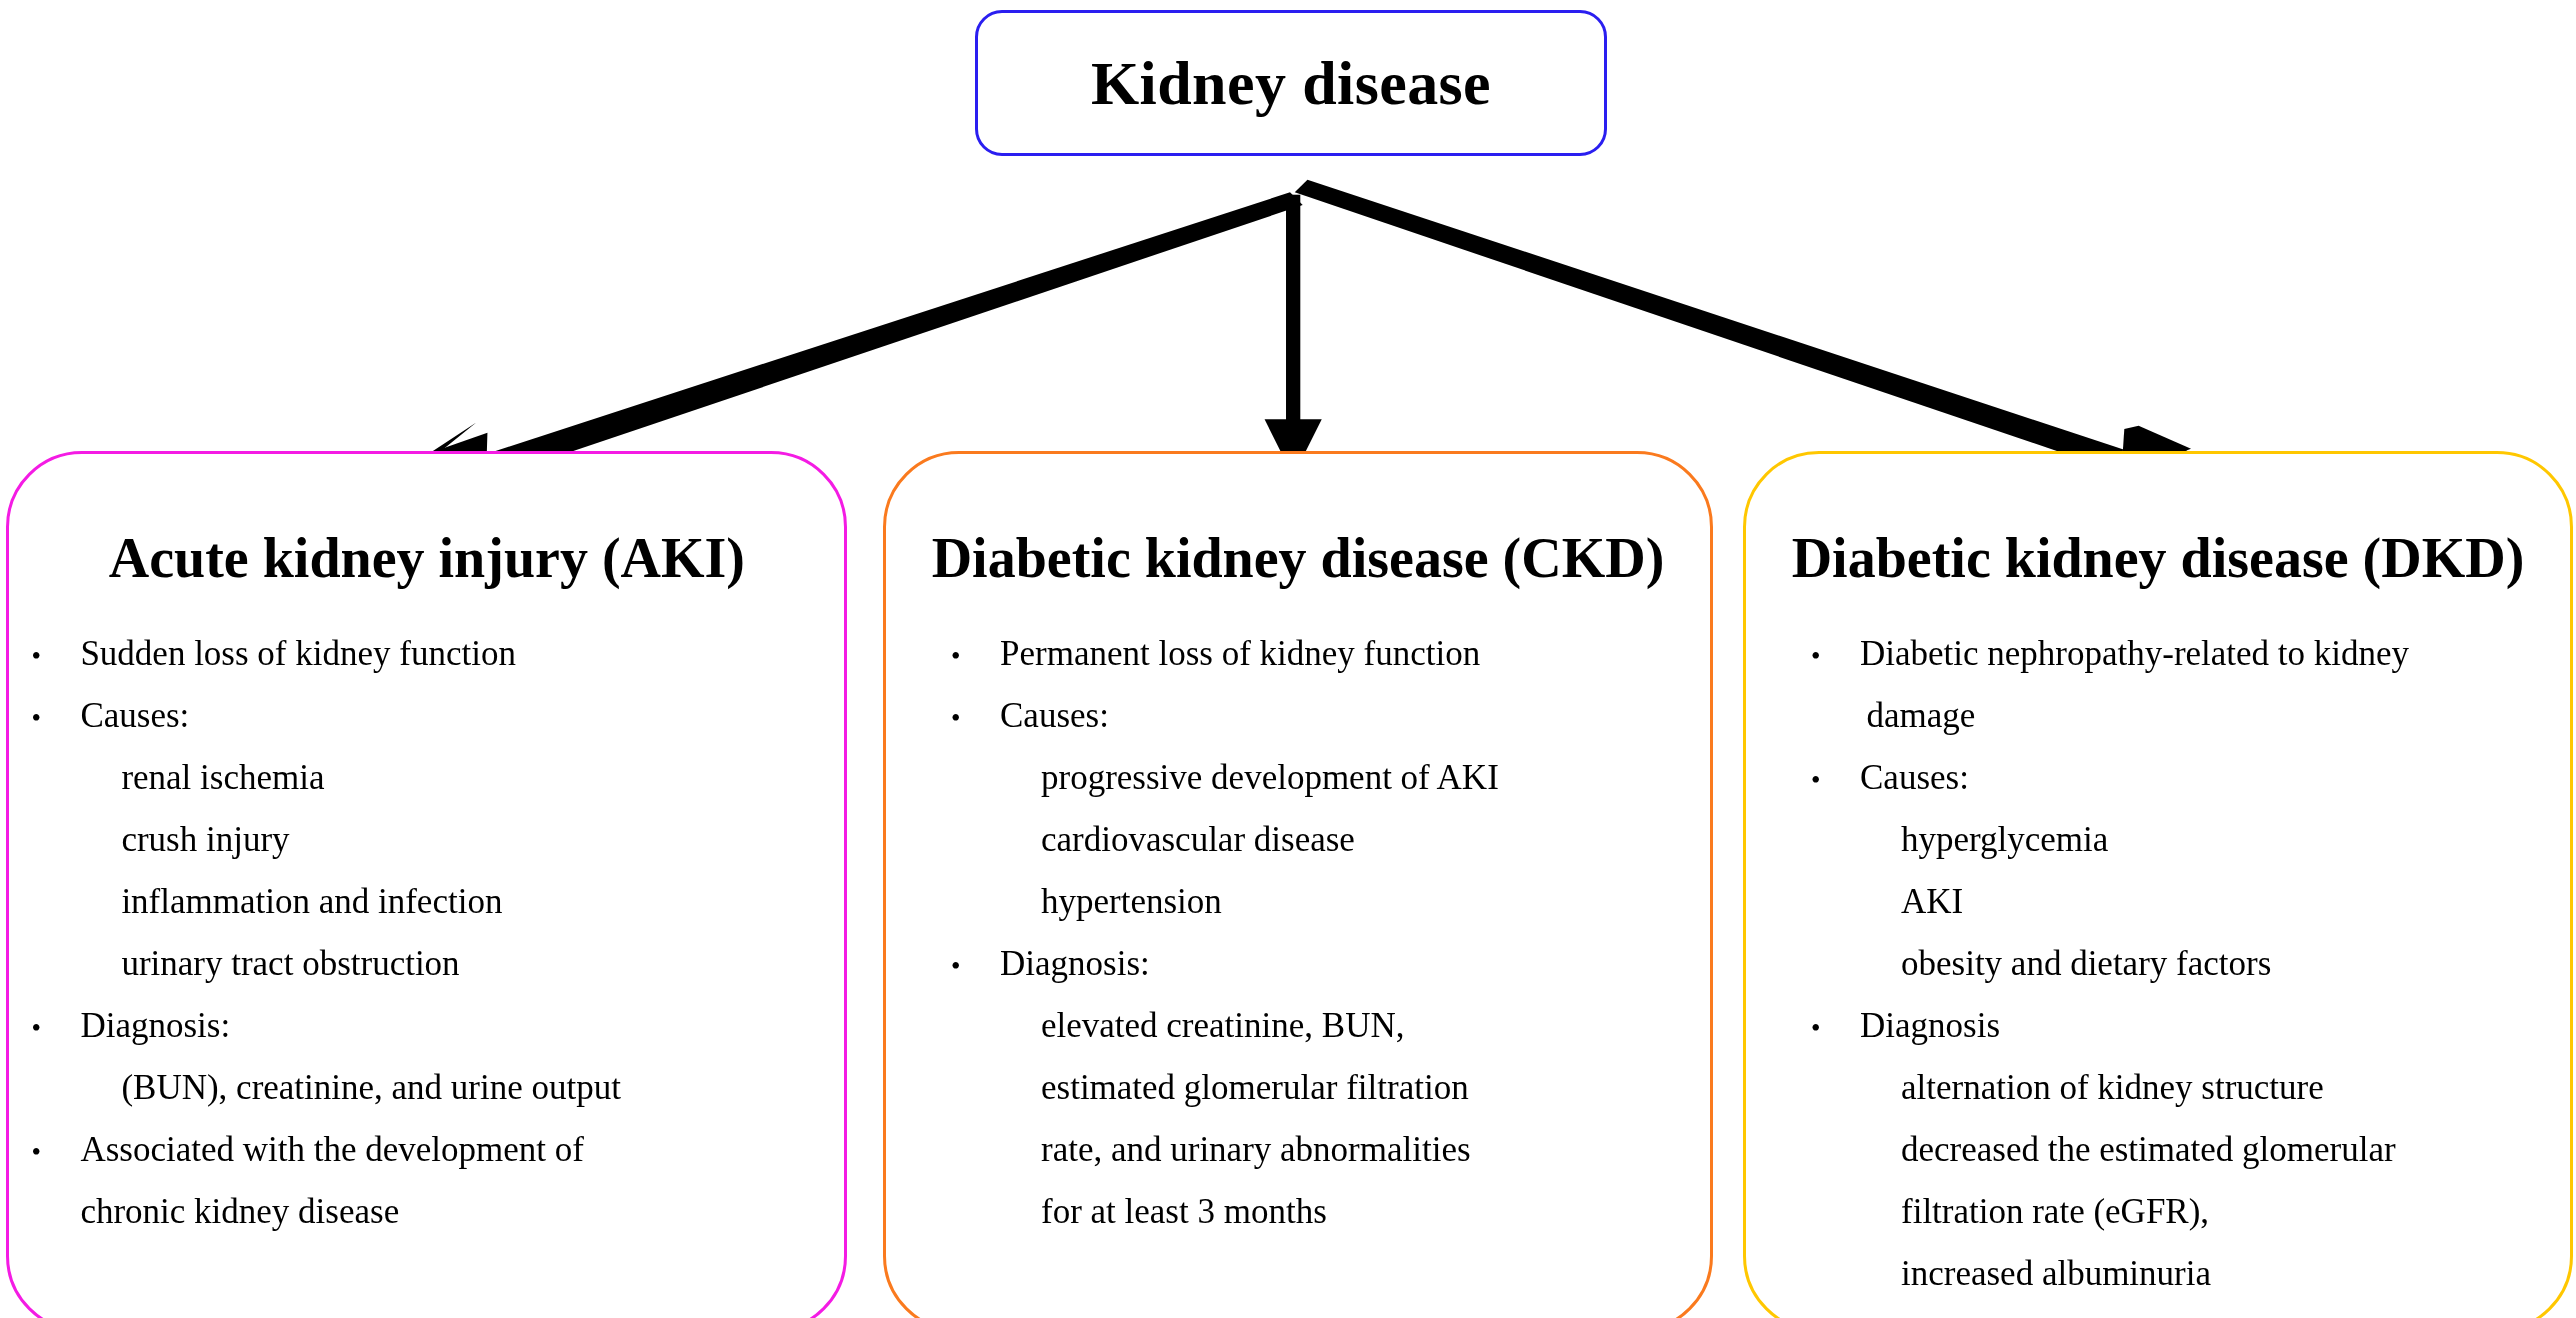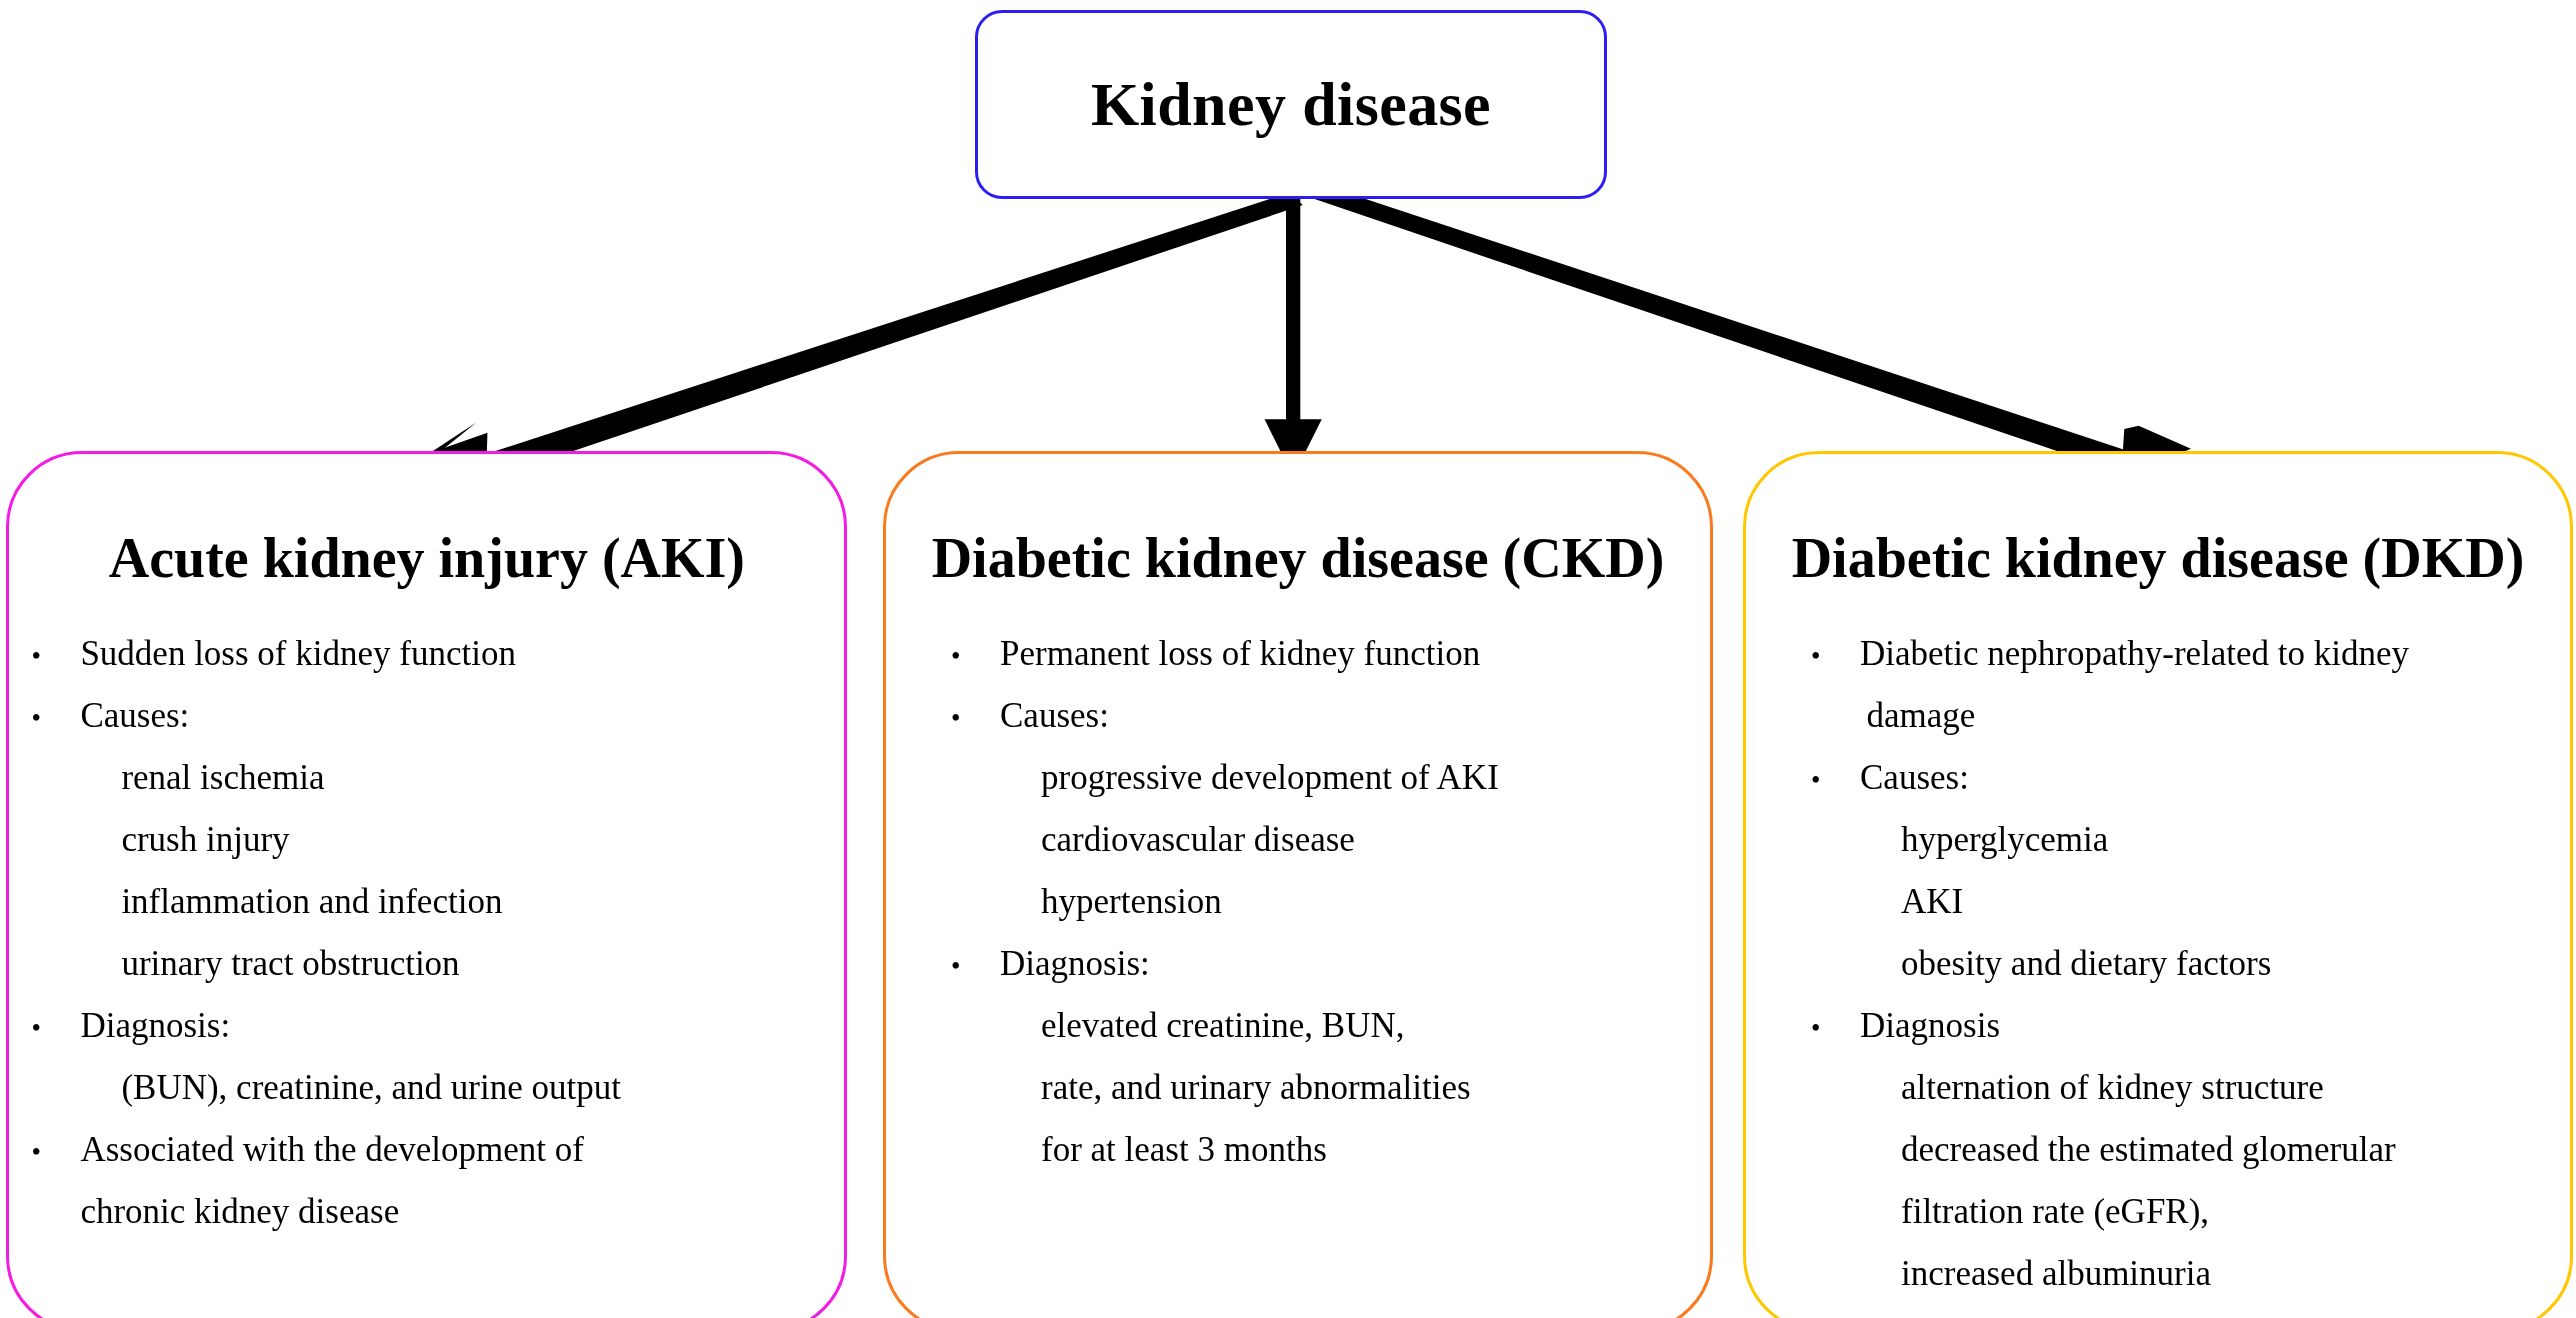--- a/index.html
+++ b/index.html
@@ -33,21 +33,21 @@
   
   .node-box {
     position: absolute;
     box-sizing: border-box;
     background: #ffffff;
   }
   #root-box {
     left: 975px;
     top: 9.5px;
     width: 632px;
-    height: 189px;
+    height: 146px;
     border: 3.2px solid #2A1EF0;
     border-radius: 27px;
     display: flex;
     align-items: center;
     justify-content: center;
   }
   .root-title {
     font-weight: bold;
     font-size: 62px;
     line-height: 1;
@@ -233,20 +233,24 @@
       <li class="bullet-row">
         <span class="bullet-mark">•</span>
         <span class="bullet-text">Diagnosis:</span>
       </li>
       <li class="bullet-row row-sub">
         <span class="bullet-mark">•</span>
         <span class="bullet-text">elevated creatinine, BUN,</span>
       </li>
       <li class="bullet-row row-sub">
         <span class="bullet-mark">•</span>
+        <span class="bullet-text">estimated glomerular filtration</span>
+      </li>
+      <li class="bullet-row row-sub">
+        <span class="bullet-mark">•</span>
         <span class="bullet-text">rate, and urinary abnormalities</span>
       </li>
       <li class="bullet-row row-sub">
         <span class="bullet-mark">•</span>
         <span class="bullet-text">for at least 3 months</span>
       </li>
     </ul>
   </div>
 
   <div id="dkd-box" class="leaf-box">

